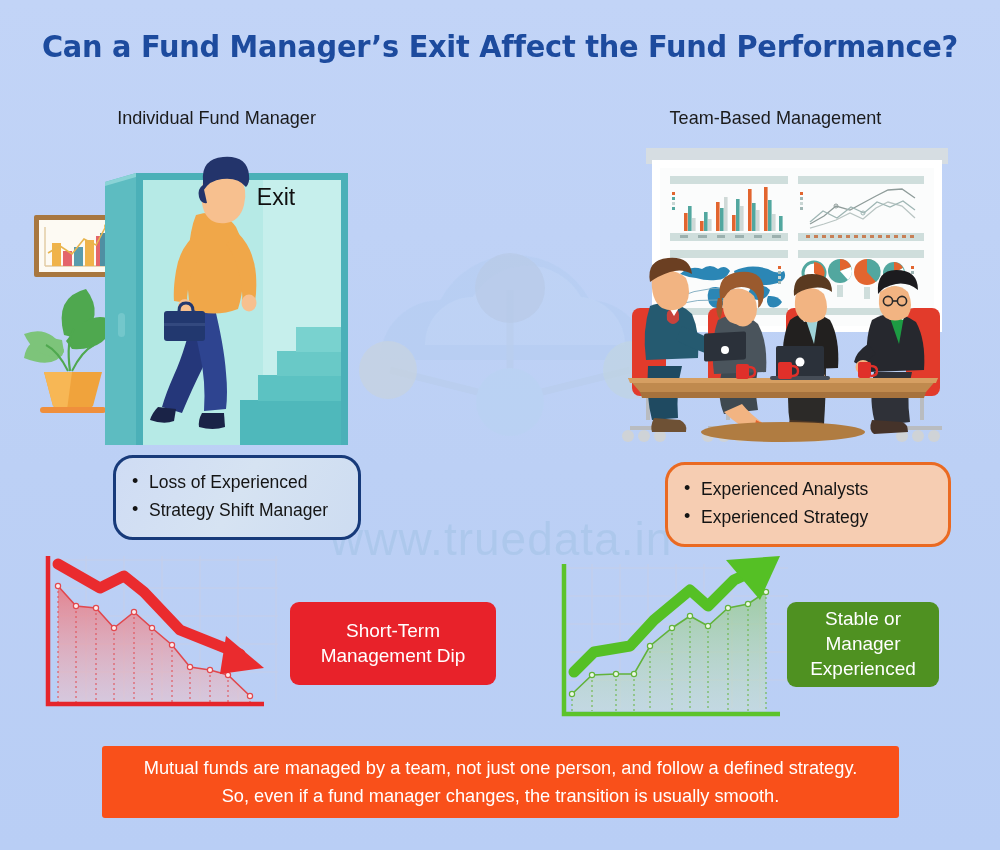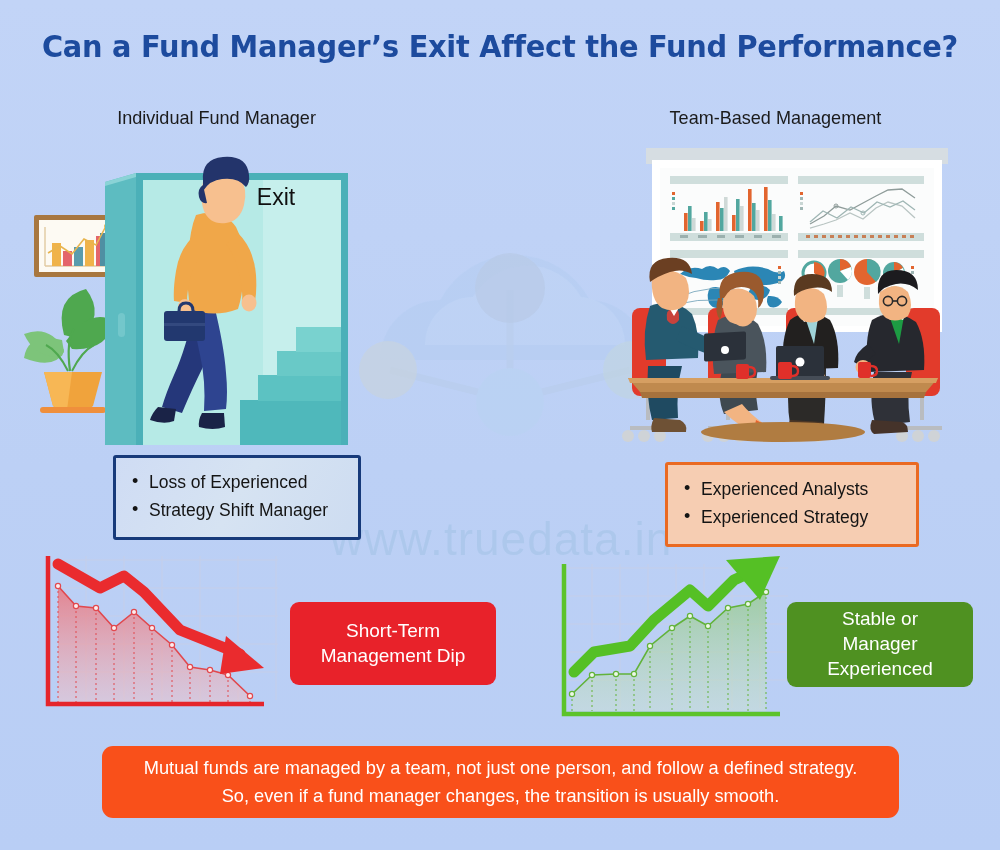--- a/index.html
+++ b/index.html
@@ -42,30 +42,30 @@
     font-size: 19px; color: #1b1b1b;
     font-family: "Liberation Sans", sans-serif;
     transform: scaleX(0.95);
   }
   .sub-left  { left: 112px; }
   .sub-right { left: 664px; }
 
   
   .bullet-box {
     position: absolute;
-    border-radius: 3px;
+    border-radius: 20px;
     padding: 10px 16px 12px 16px;
   }
   .bullet-box.left {
     left: 113px; top: 455px; width: 248px;
     background: linear-gradient(120deg, #cfdcf4 0%, #d6e3f2 50%, #cddcf1 100%);
     border: 3px solid #173a7a;
   }
   .bullet-box.right {
-    left: 665px; top: 462px; width: 254px;
+    left: 665px; top: 462px; width: 286px;
     background: #f6cdb2;
     border: 3px solid #ea6a22;
   }
   .bullet-box li {
     list-style: none;
     font-size: 17.5px;
     color: #141414;
     line-height: 1.62;
     position: relative;
     padding-left: 17px;
@@ -82,27 +82,27 @@
     position: absolute;
     border-radius: 9px;
     text-align: center;
     color: #fff;
     font-size: 19px;
     line-height: 1.3;
     display: flex; align-items: center; justify-content: center;
     padding: 8px 10px;
   }
   .result-box.red   { left: 290px; top: 602px; width: 206px; height: 83px; background: #e8222a; }
-  .result-box.green { left: 787px; top: 602px; width: 186px; height: 85px; background: #4f9121; }
+  .result-box.green { left: 787px; top: 602px; width: 152px; height: 85px; background: #4f9121; }
 
   
   .banner {
     position: absolute; left: 102px; top: 746px; width: 797px; height: 72px;
     background: #f9501a;
-    border-radius: 11px;
+    border-radius: 3px;
     color: #ffffff;
     display: flex; align-items: center; justify-content: center;
     text-align: center;
     font-size: 19px;
     line-height: 1.45;
     padding: 4px 20px;
   }
   .banner span { transform: scaleX(0.96); display: inline-block; }
 
   

